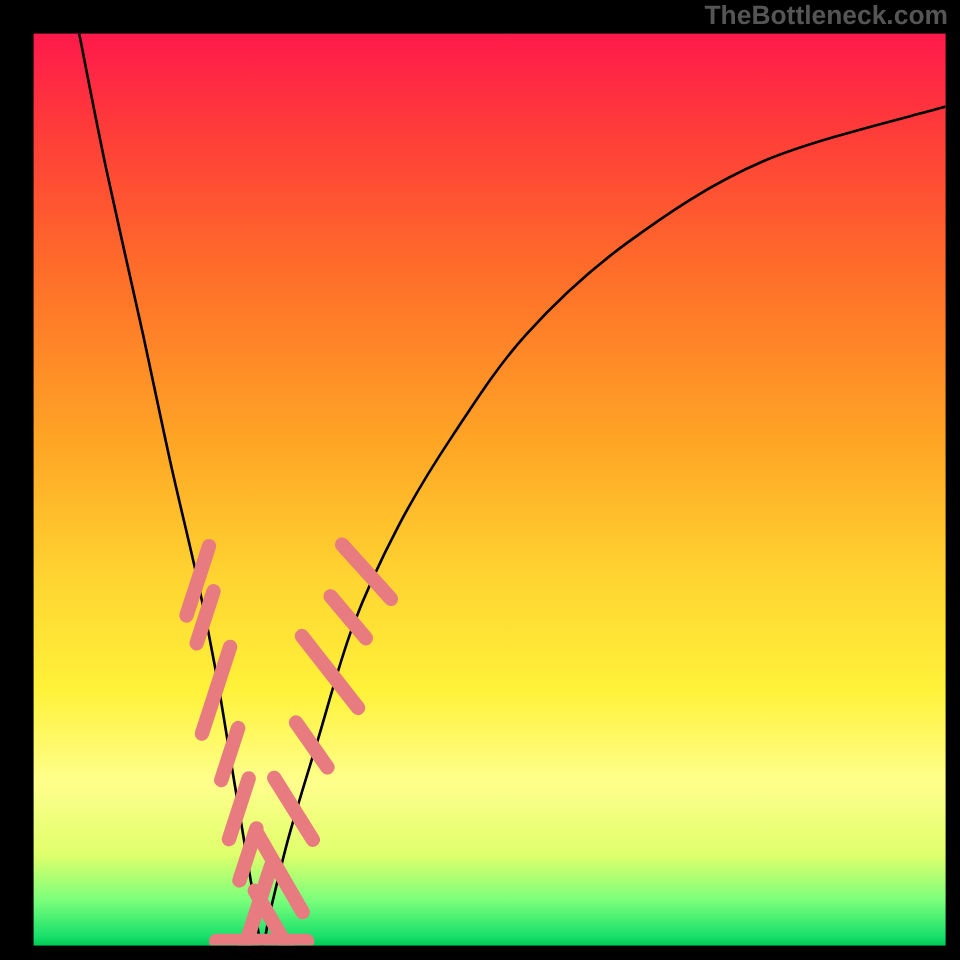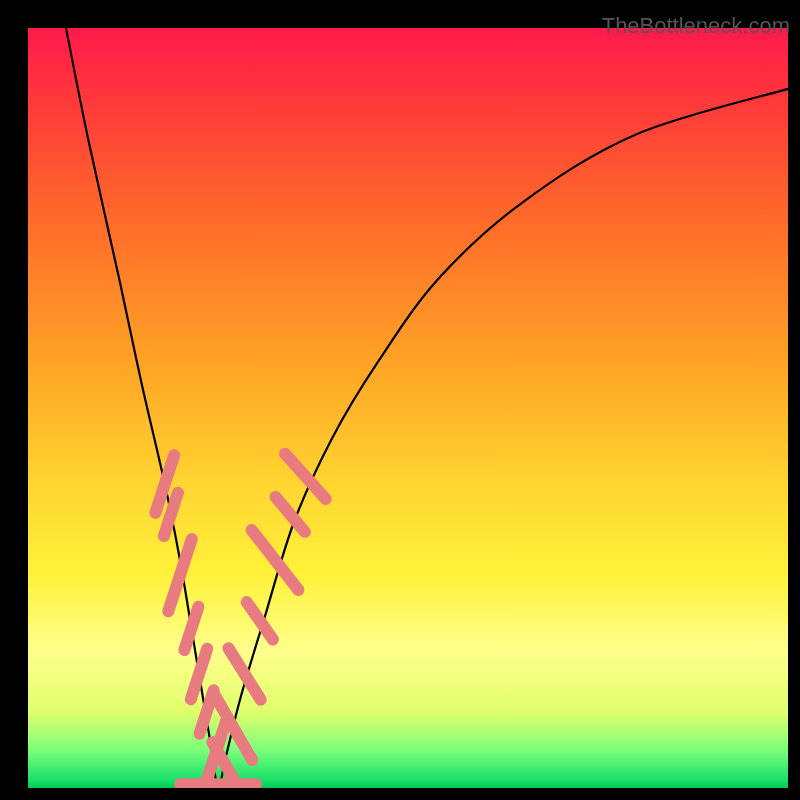--- a/index.html
+++ b/index.html
@@ -12,25 +12,25 @@
     font-family: Arial, Helvetica, sans-serif;
   }
   .frame {
     position: relative;
     width: 800px;
     height: 800px;
     background: #000;
   }
   .watermark {
     position: absolute;
-    top: 13px;
+    top: 0;
     right: 10px;
     color: #555;
     font-size: 22px;
-    font-weight: 400;
+    font-weight: 700;
     z-index: 30;
     user-select: none;
   }
   .plot {
     position: absolute;
     left: 28px;
     top: 28px;
     width: 760px;
     height: 760px;
     background: linear-gradient(

